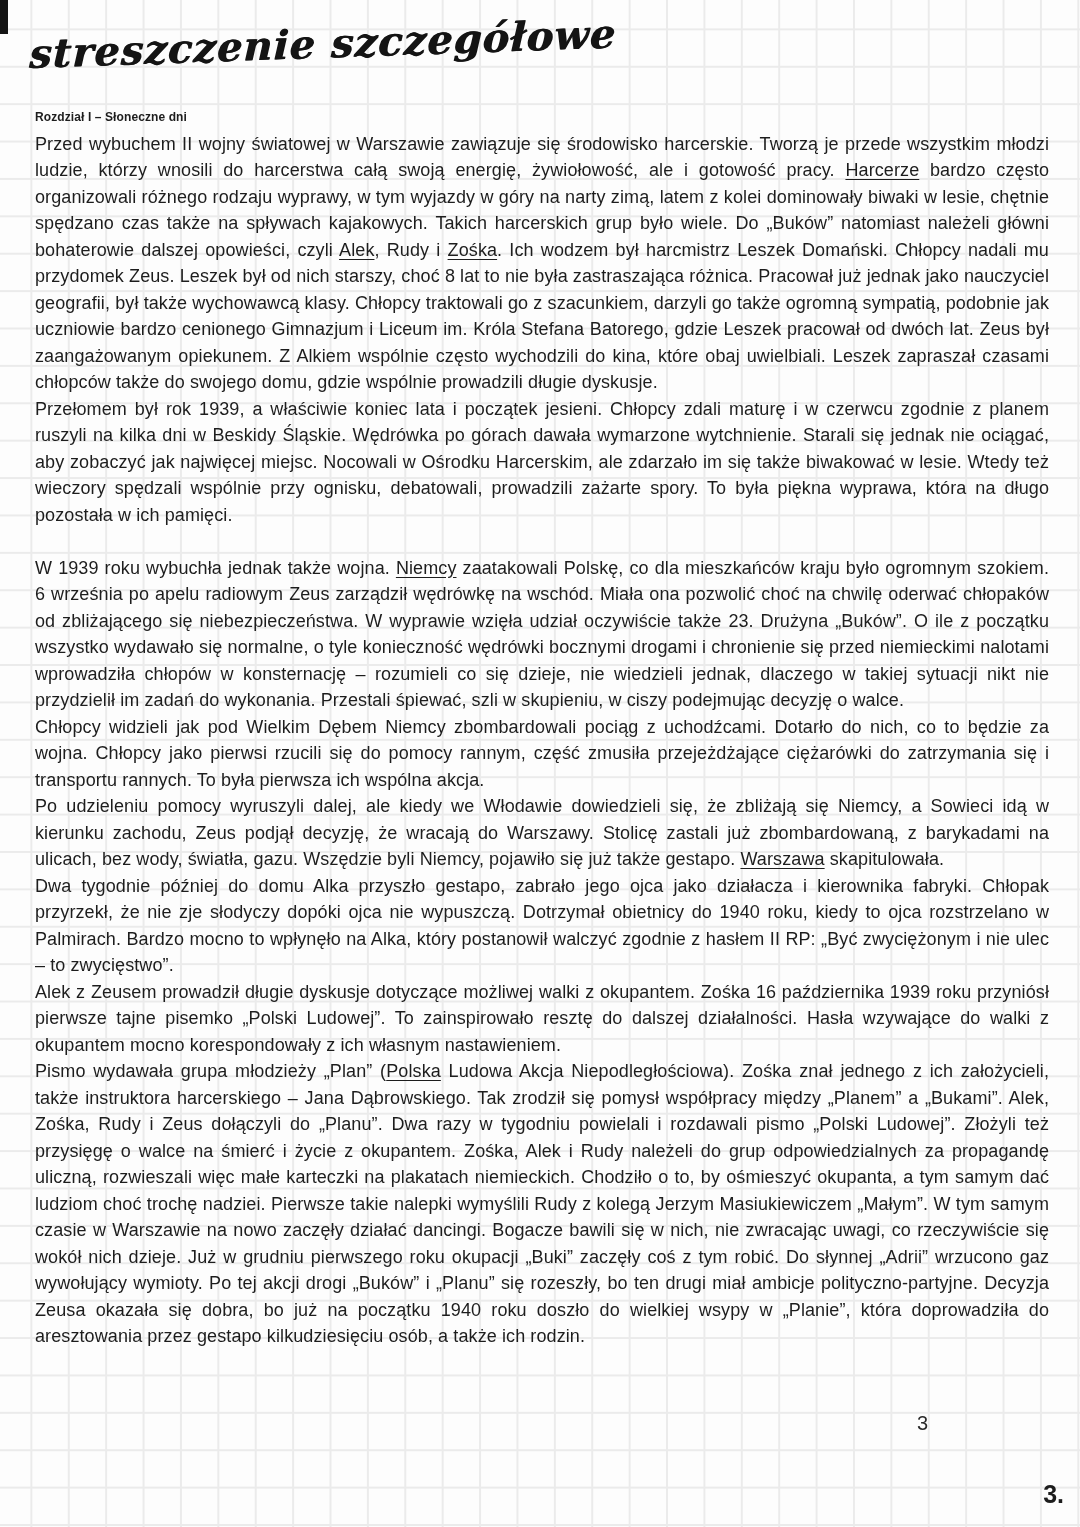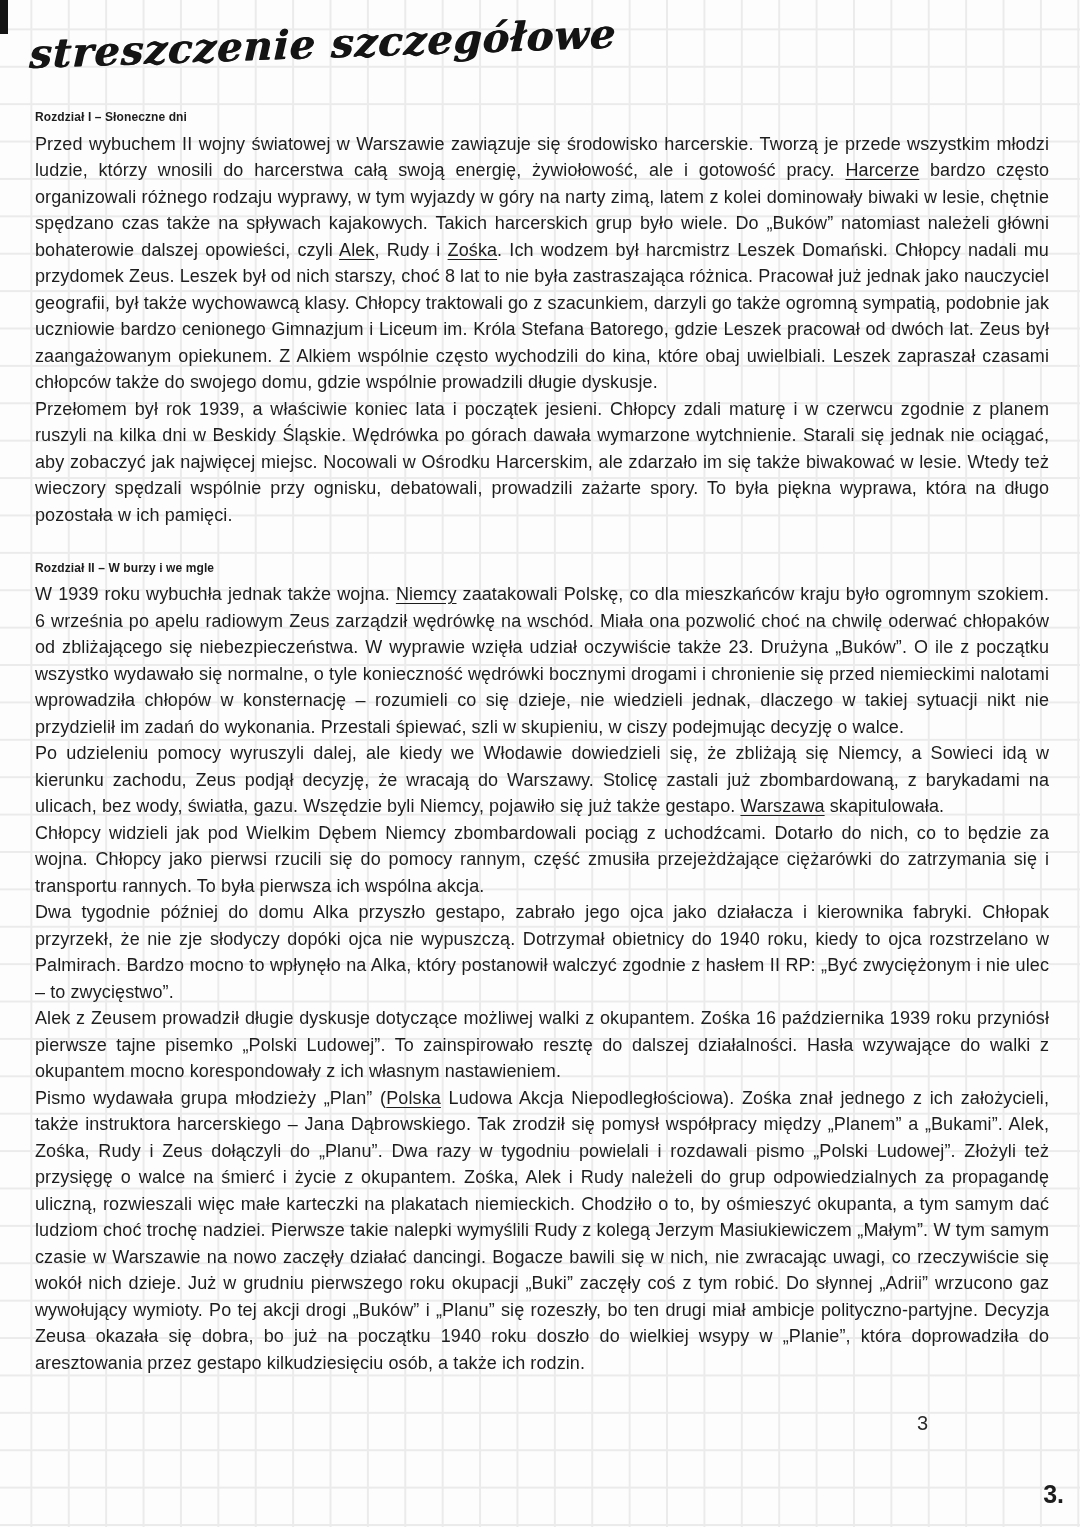--- a/index.html
+++ b/index.html
@@ -89,24 +89,23 @@
 
   <div class="script-title">streszczenie szczegółowe</div>
 
   <main class="content" id="sections-root">
       <section class="document-section">
         <h2 class="section-heading">Rozdział I – Słoneczne dni</h2>
         <p class="paragraph">Przed wybuchem II wojny światowej w Warszawie zawiązuje się środowisko harcerskie. Tworzą je przede wszystkim młodzi ludzie, którzy wnosili do harcerstwa całą swoją energię, żywiołowość, ale i gotowość pracy. <u>Harcerze</u> bardzo często organizowali różnego rodzaju wyprawy, w tym wyjazdy w góry na narty zimą, latem z kolei dominowały biwaki w lesie, chętnie spędzano czas także na spływach kajakowych. Takich harcerskich grup było wiele. Do „Buków” natomiast należeli główni bohaterowie dalszej opowieści, czyli <u>Alek</u>, Rudy i <u>Zośka</u>. Ich wodzem był harcmistrz Leszek Domański. Chłopcy nadali mu przydomek Zeus. Leszek był od nich starszy, choć 8 lat to nie była zastraszająca różnica. Pracował już jednak jako nauczyciel geografii, był także wychowawcą klasy. Chłopcy traktowali go z szacunkiem, darzyli go także ogromną sympatią, podobnie jak uczniowie bardzo cenionego Gimnazjum i Liceum im. Króla Stefana Batorego, gdzie Leszek pracował od dwóch lat. Zeus był zaangażowanym opiekunem. Z Alkiem wspólnie często wychodzili do kina, które obaj uwielbiali. Leszek zapraszał czasami chłopców także do swojego domu, gdzie wspólnie prowadzili długie dyskusje.</p>
         <p class="paragraph">Przełomem był rok 1939, a właściwie koniec lata i początek jesieni. Chłopcy zdali maturę i w czerwcu zgodnie z planem ruszyli na kilka dni w Beskidy Śląskie. Wędrówka po górach dawała wymarzone wytchnienie. Starali się jednak nie ociągać, aby zobaczyć jak najwięcej miejsc. Nocowali w Ośrodku Harcerskim, ale zdarzało im się także biwakować w lesie. Wtedy też wieczory spędzali wspólnie przy ognisku, debatowali, prowadzili zażarte spory. To była piękna wyprawa, która na długo pozostała w ich pamięci.</p>
       </section>
       <section class="document-section">
-        <h2 class="section-heading">Rozdział II – W burzy i we mgle</h2>
         <p class="paragraph">W 1939 roku wybuchła jednak także wojna. <u>Niemcy</u> zaatakowali Polskę, co dla mieszkańców kraju było ogromnym szokiem. 6 września po apelu radiowym Zeus zarządził wędrówkę na wschód. Miała ona pozwolić choć na chwilę oderwać chłopaków od zbliżającego się niebezpieczeństwa. W wyprawie wzięła udział oczywiście także 23. Drużyna „Buków”. O ile z początku wszystko wydawało się normalne, o tyle konieczność wędrówki bocznymi drogami i chronienie się przed niemieckimi nalotami wprowadziła chłopów w konsternację – rozumieli co się dzieje, nie wiedzieli jednak, dlaczego w takiej sytuacji nikt nie przydzielił im zadań do wykonania. Przestali śpiewać, szli w skupieniu, w ciszy podejmując decyzję o walce.</p>
+        <p class="paragraph">Chłopcy widzieli jak pod Wielkim Dębem Niemcy zbombardowali pociąg z uchodźcami. Dotarło do nich, co to będzie za wojna. Chłopcy jako pierwsi rzucili się do pomocy rannym, część zmusiła przejeżdżające ciężarówki do zatrzymania się i transportu rannych. To była pierwsza ich wspólna akcja.</p>
         <p class="paragraph">Po udzieleniu pomocy wyruszyli dalej, ale kiedy we Włodawie dowiedzieli się, że zbliżają się Niemcy, a Sowieci idą w kierunku zachodu, Zeus podjął decyzję, że wracają do Warszawy. Stolicę zastali już zbombardowaną, z barykadami na ulicach, bez wody, światła, gazu. Wszędzie byli Niemcy, pojawiło się już także gestapo. <u>Warszawa</u> skapitulowała.</p>
-        <p class="paragraph">Chłopcy widzieli jak pod Wielkim Dębem Niemcy zbombardowali pociąg z uchodźcami. Dotarło do nich, co to będzie za wojna. Chłopcy jako pierwsi rzucili się do pomocy rannym, część zmusiła przejeżdżające ciężarówki do zatrzymania się i transportu rannych. To była pierwsza ich wspólna akcja.</p>
         <p class="paragraph">Dwa tygodnie później do domu Alka przyszło gestapo, zabrało jego ojca jako działacza i kierownika fabryki. Chłopak przyrzekł, że nie zje słodyczy dopóki ojca nie wypuszczą. Dotrzymał obietnicy do 1940 roku, kiedy to ojca rozstrzelano w Palmirach. Bardzo mocno to wpłynęło na Alka, który postanowił walczyć zgodnie z hasłem II RP: „Być zwyciężonym i nie ulec – to zwycięstwo”.</p>
         <p class="paragraph">Alek z Zeusem prowadził długie dyskusje dotyczące możliwej walki z okupantem. Zośka 16 października 1939 roku przyniósł pierwsze tajne pisemko „Polski Ludowej”. To zainspirowało resztę do dalszej działalności. Hasła wzywające do walki z okupantem mocno korespondowały z ich własnym nastawieniem.</p>
         <p class="paragraph">Pismo wydawała grupa młodzieży „Plan” (<u>Polska</u> Ludowa Akcja Niepodległościowa). Zośka znał jednego z ich założycieli, także instruktora harcerskiego – Jana Dąbrowskiego. Tak zrodził się pomysł współpracy między „Planem” a „Bukami”. Alek, Zośka, Rudy i Zeus dołączyli do „Planu”. Dwa razy w tygodniu powielali i rozdawali pismo „Polski Ludowej”. Złożyli też przysięgę o walce na śmierć i życie z okupantem. Zośka, Alek i Rudy należeli do grup odpowiedzialnych za propagandę uliczną, rozwieszali więc małe karteczki na plakatach niemieckich. Chodziło o to, by ośmieszyć okupanta, a tym samym dać ludziom choć trochę nadziei. Pierwsze takie nalepki wymyślili Rudy z kolegą Jerzym Masiukiewiczem „Małym”. W tym samym czasie w Warszawie na nowo zaczęły działać dancingi. Bogacze bawili się w nich, nie zwracając uwagi, co rzeczywiście się wokół nich dzieje. Już w grudniu pierwszego roku okupacji „Buki” zaczęły coś z tym robić. Do słynnej „Adrii” wrzucono gaz wywołujący wymioty. Po tej akcji drogi „Buków” i „Planu” się rozeszły, bo ten drugi miał ambicje polityczno-partyjne. Decyzja Zeusa okazała się dobra, bo już na początku 1940 roku doszło do wielkiej wsypy w „Planie”, która doprowadziła do aresztowania przez gestapo kilkudziesięciu osób, a także ich rodzin.</p>
       </section>
     </main>
 
   <div class="stray-num">3</div>
 
   <div class="page-num">3.</div>
 </div>

